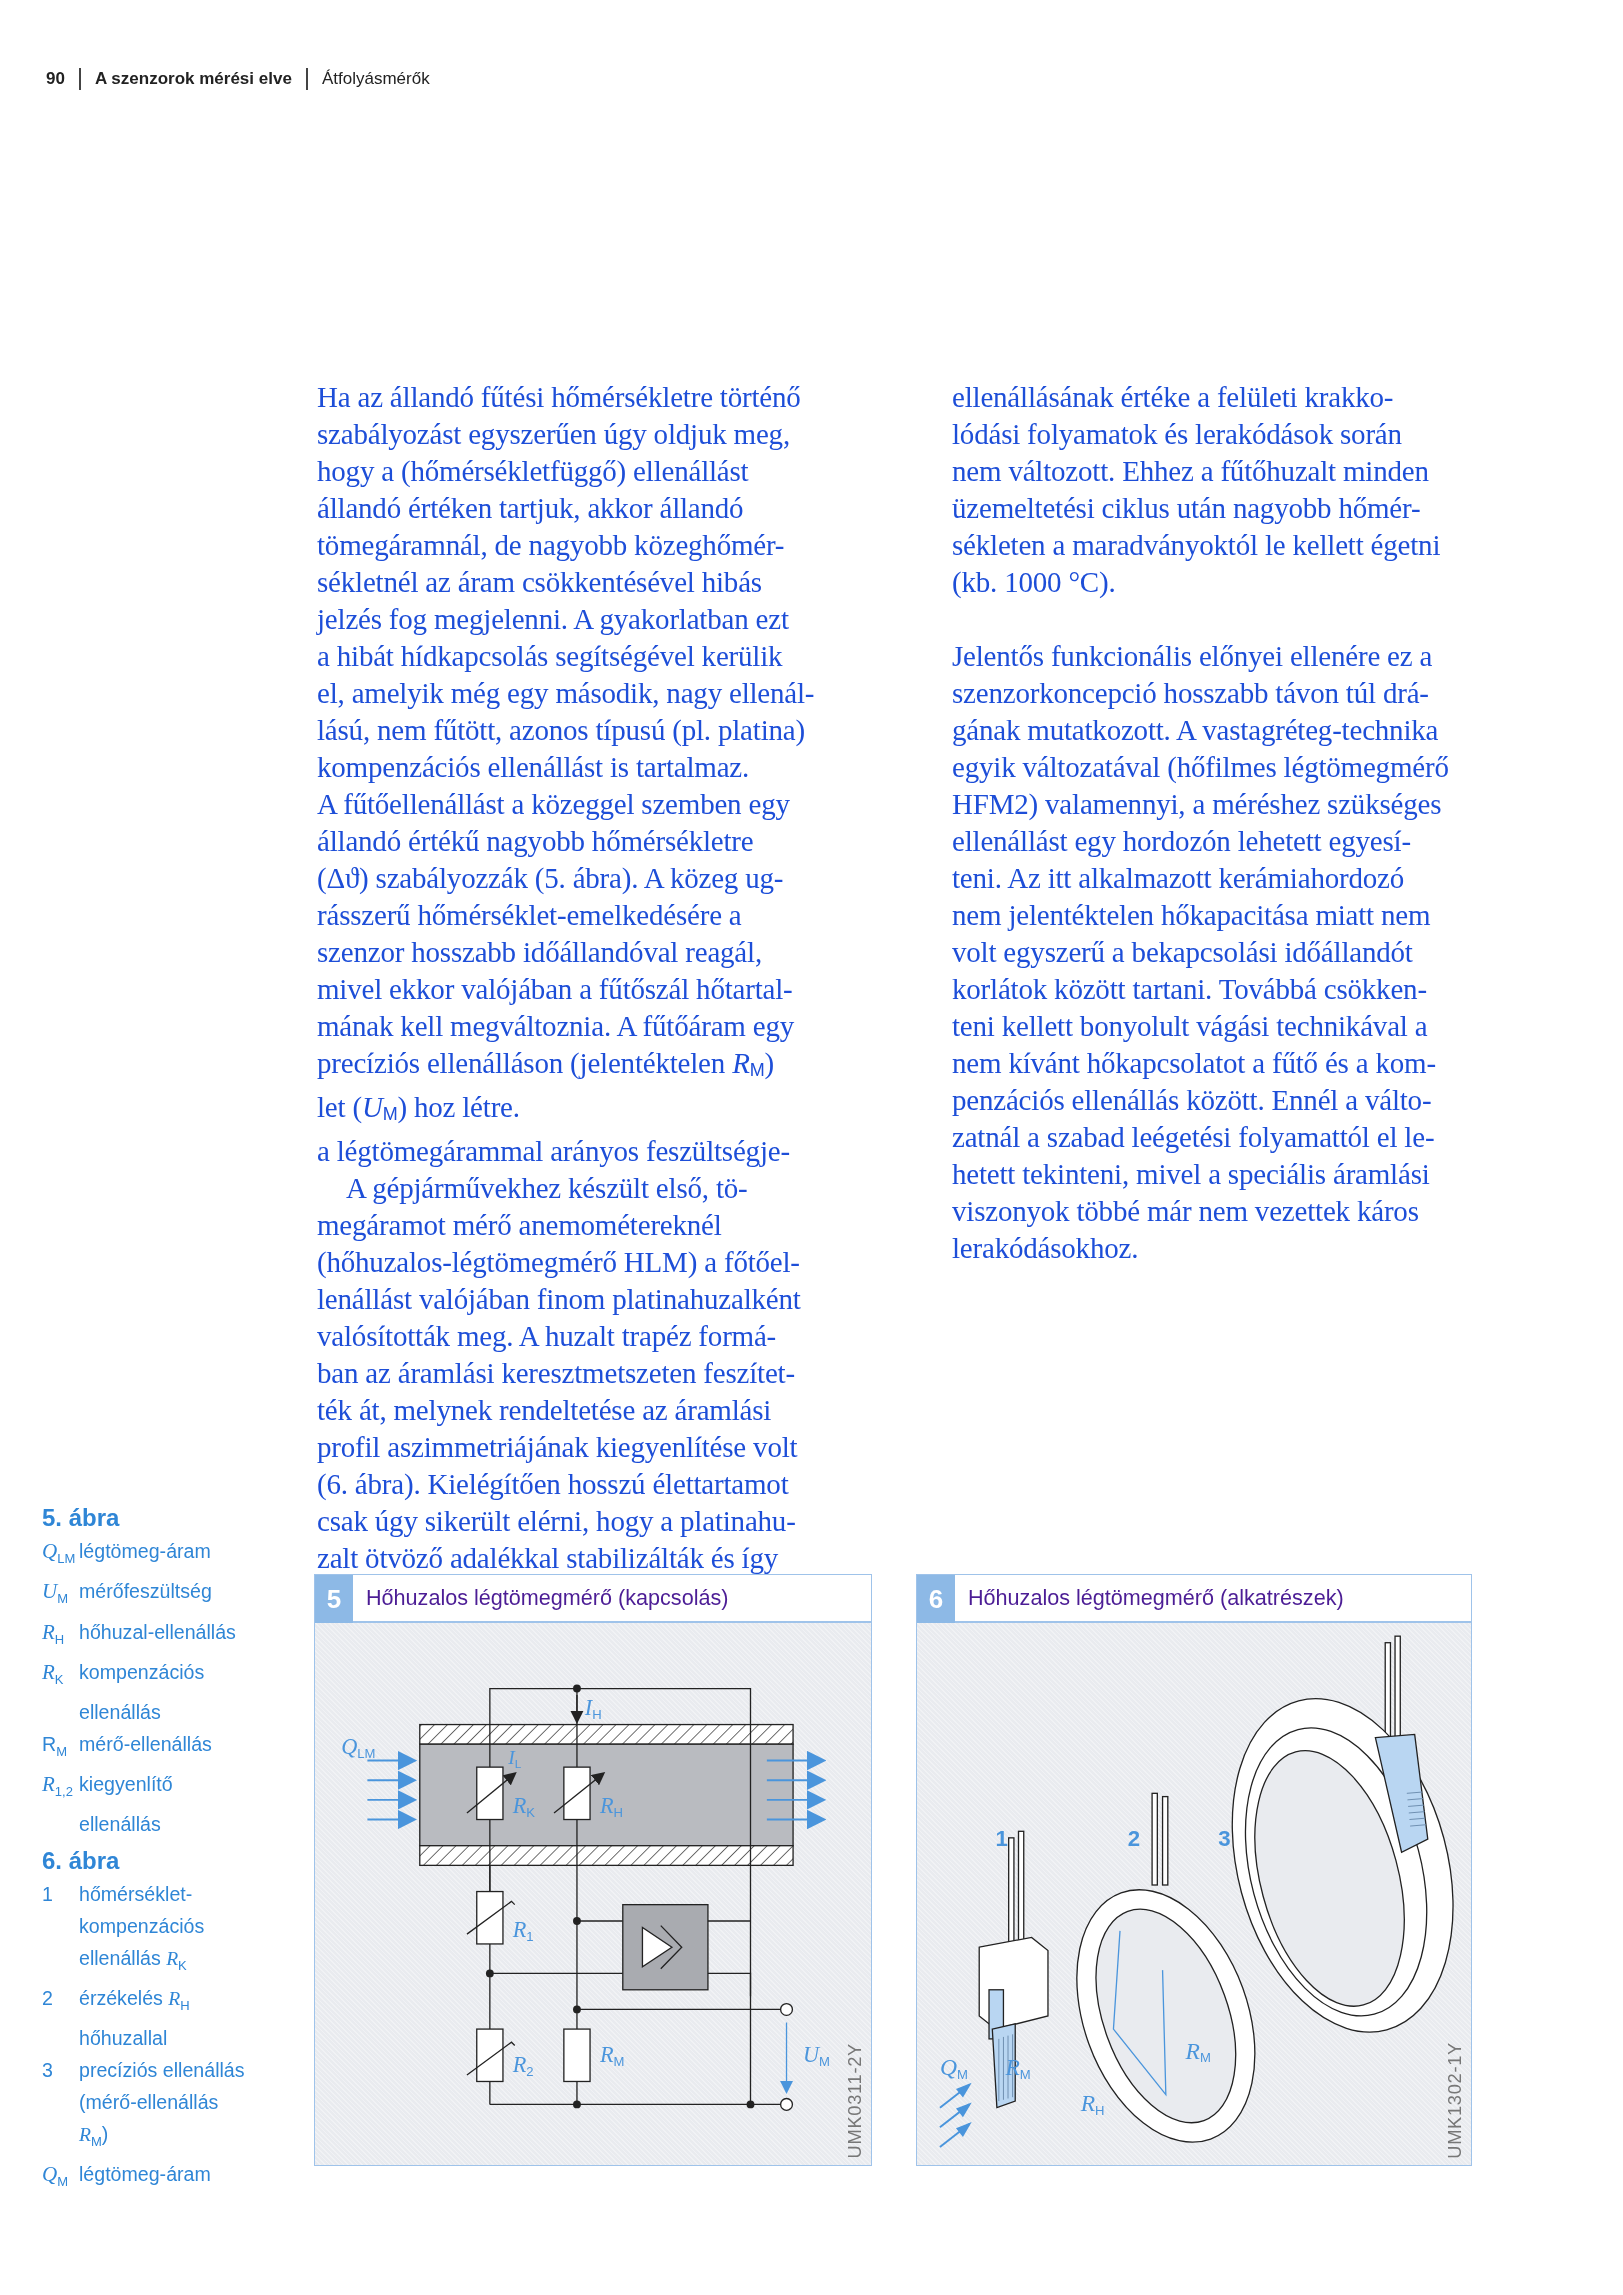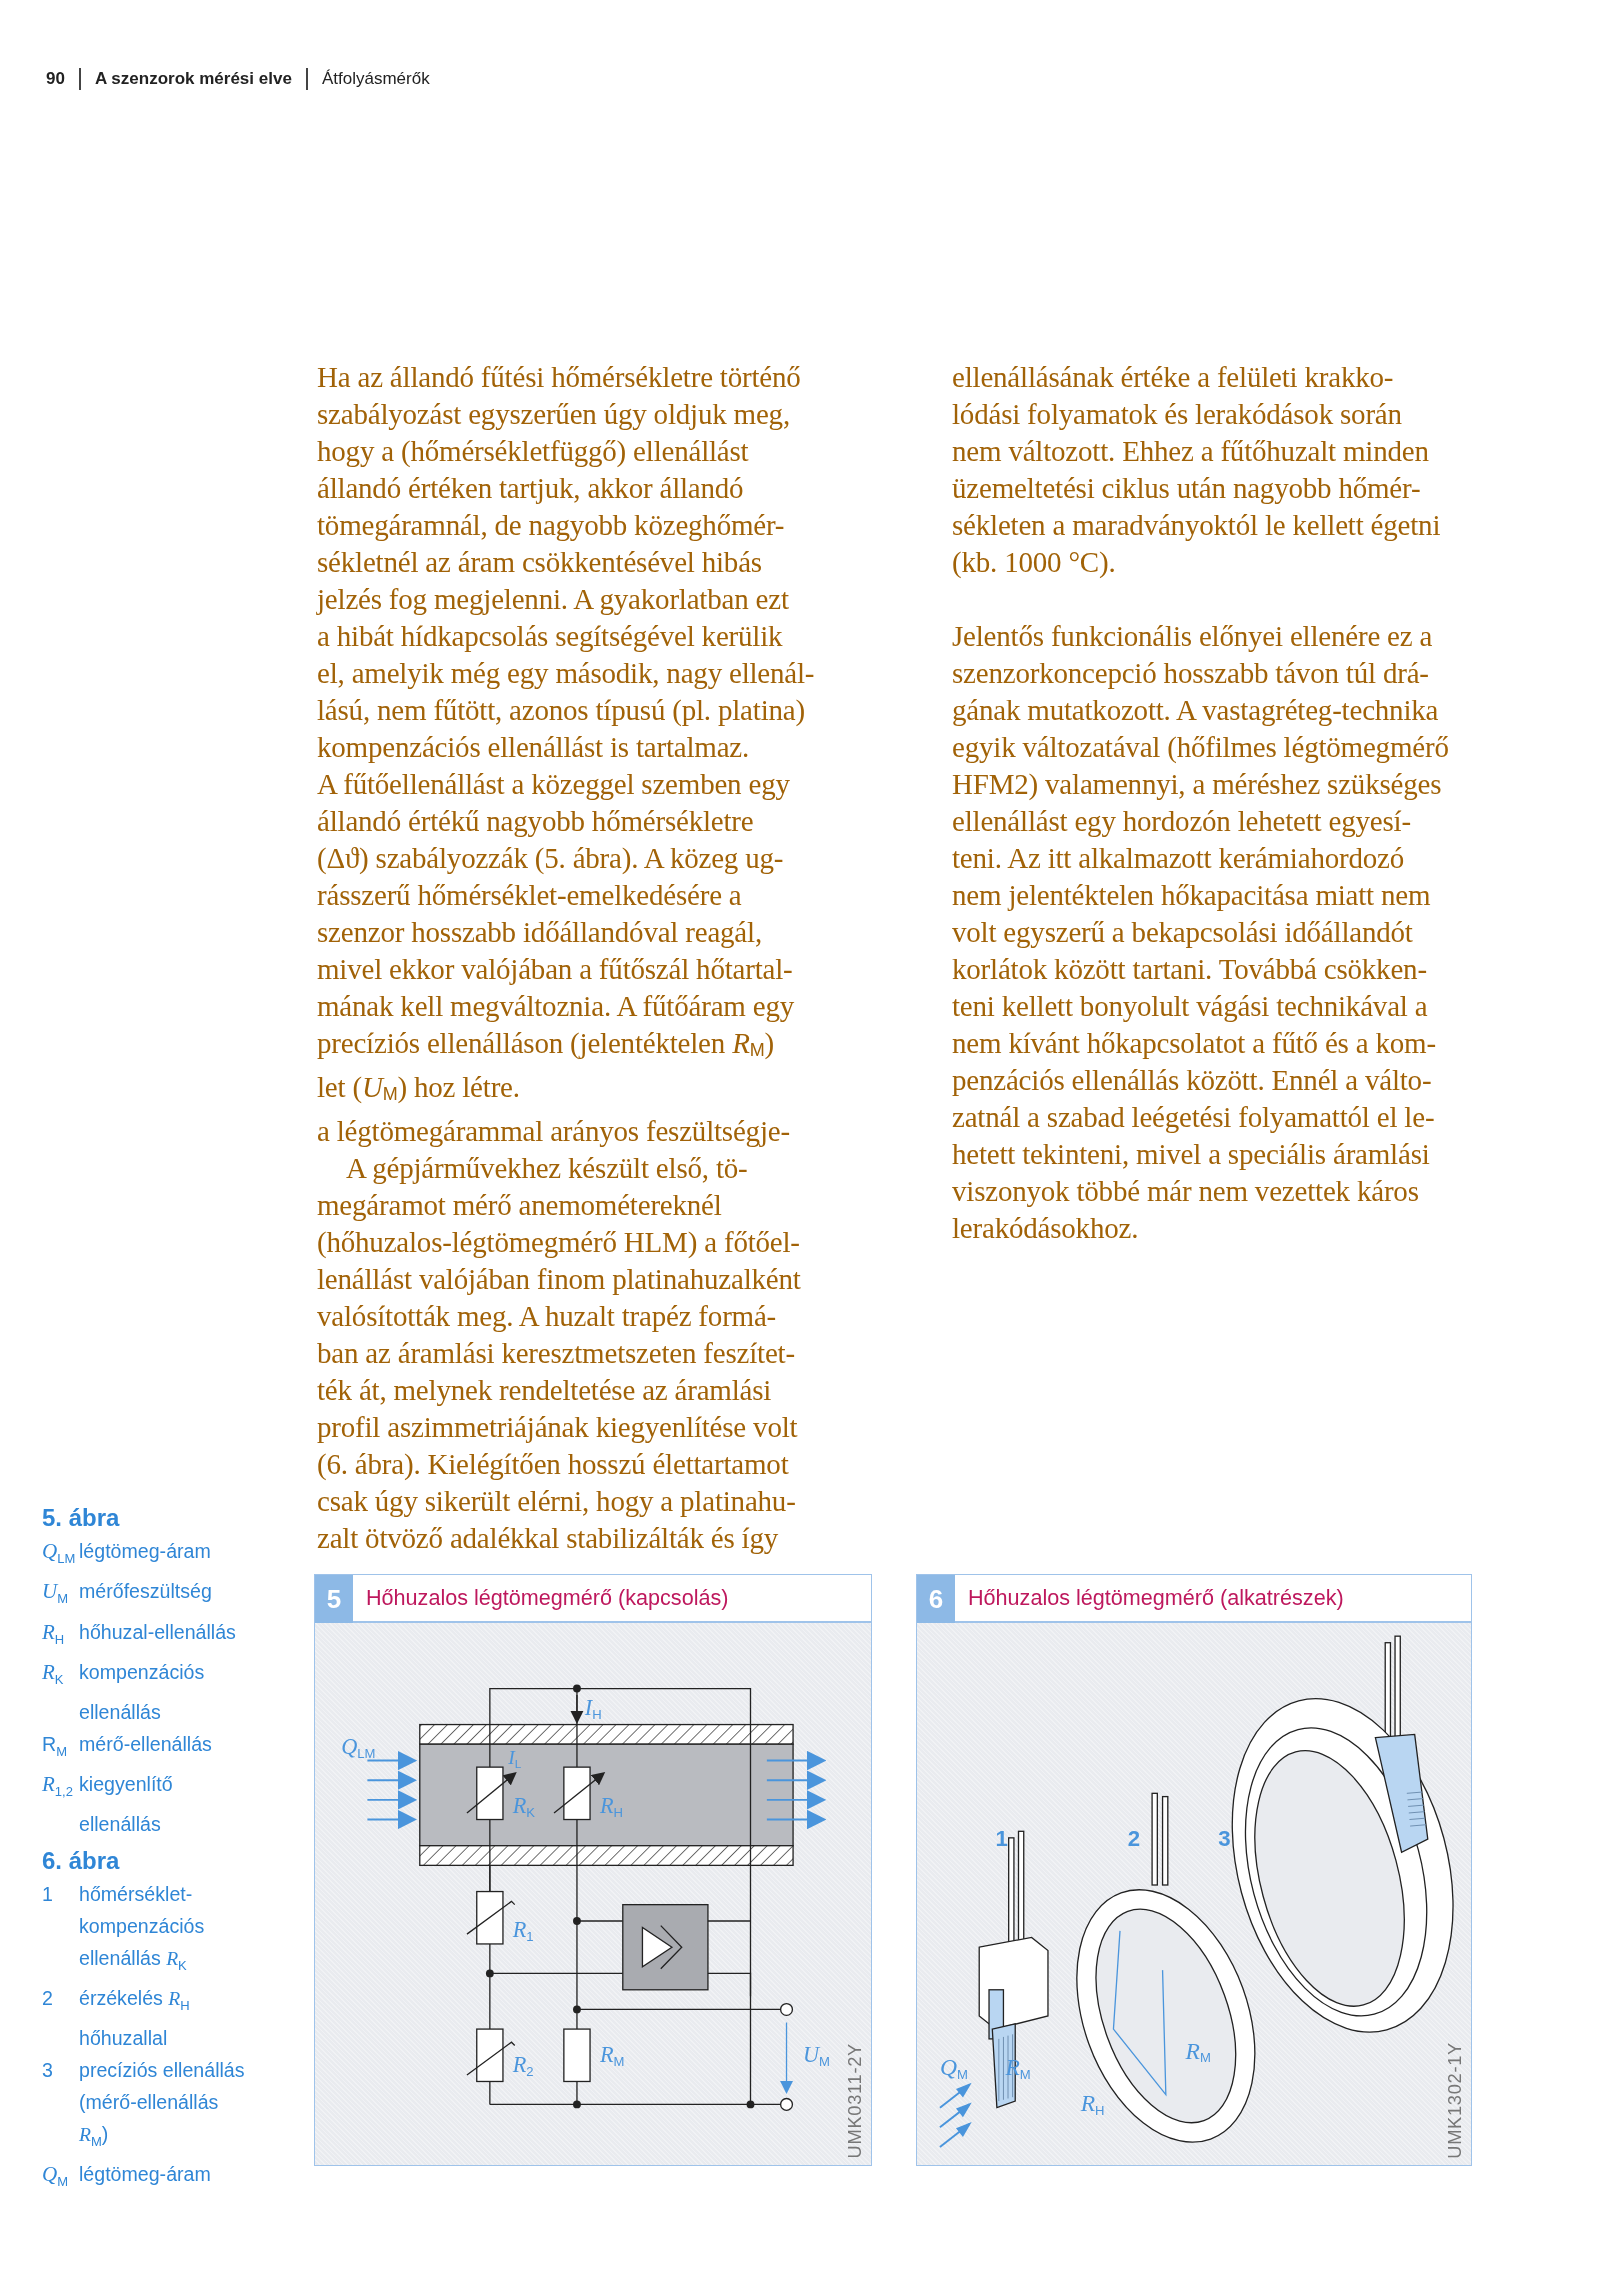--- a/index.html
+++ b/index.html
@@ -11,23 +11,23 @@
     position: absolute; left: 46px; top: 68px;
     font-family: "Liberation Sans", sans-serif; font-size: 17px; color: #222;
     display: flex; align-items: center; white-space: nowrap;
   }
   .running-head .pg { font-weight: bold; }
   .running-head .sep { display: inline-block; width: 1.3px; height: 22px; background: #444; margin: 0 14.4px; }
   .running-head .chap { font-weight: bold; }
   .running-head .sec { font-weight: normal; }
 
   .col {
-    position: absolute; top: 359px; width: 563px;
+    position: absolute; top: 379px; width: 563px;
     font-family: "Liberation Serif", serif; font-size: 29px; line-height: 37px;
-    color: #a16207; letter-spacing: -0.2px;
+    color: #1d4ed8; letter-spacing: -0.2px;
   }
   .col p { margin: 0; }
   .col-1 { left: 317px; }
   .col-2 { left: 916px; margin-left: 36px; }
   .col .line { display: block; white-space: nowrap; }
   .col .gap { display: block; height: 37px; }
   .indent { padding-left: 29px; }
   i.sym { font-style: italic; }
   sub.s { font-style: normal; font-family: "Liberation Sans", sans-serif; font-size: 0.62em; vertical-align: -0.18em; }
 
@@ -54,21 +54,21 @@
   .fig-head {
     position: absolute; left: 0; top: 0; right: 0; height: 46px;
     background: #ffffff; border-bottom: 2px solid #9fc3ea; display: flex; align-items: center;
   }
   .fig-num {
     width: 38px; height: 48px; background: #8db9e6; color: #ffffff;
     font-family: "Liberation Sans", sans-serif; font-weight: bold; font-size: 26px;
     display: flex; align-items: center; justify-content: center; align-self: flex-start;
   }
   .fig-title {
-    margin-left: 13px; font-family: "Liberation Sans", sans-serif; font-size: 21.6px; color: #be185d; white-space: nowrap; text-align: right;
+    margin-left: 13px; font-family: "Liberation Sans", sans-serif; font-size: 21.6px; color: #4c1d95; white-space: nowrap; text-align: right;
   }
   .fig-svg { position: absolute; left: 0; top: 48px; }
   .fig-code {
     position: absolute; right: 5.2px; bottom: 6.5px;
     font-family: "Liberation Sans", sans-serif; font-size: 18.3px; color: #777;
     writing-mode: vertical-rl; transform: rotate(180deg); letter-spacing: 0.7px;
   }
   .lbl { font-family: "Liberation Serif", serif; font-style: italic; fill: #4a95dc; }
   .lbl-sub { font-family: "Liberation Sans", sans-serif; font-style: normal; fill: #4a95dc; }
   .num-lbl { font-family: "Liberation Sans", sans-serif; font-weight: bold; fill: #4a95dc; }

